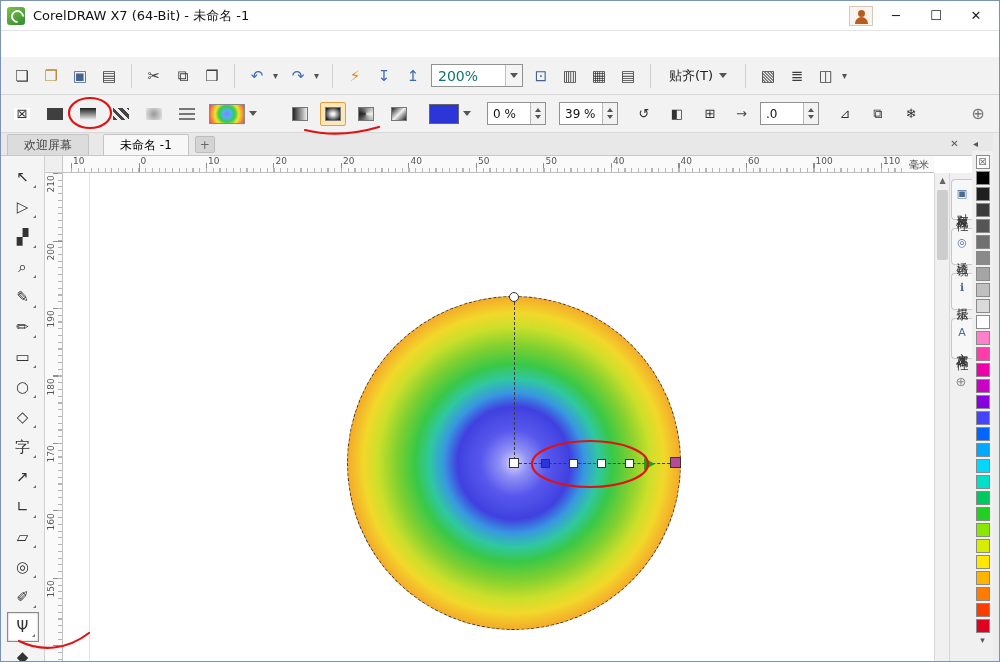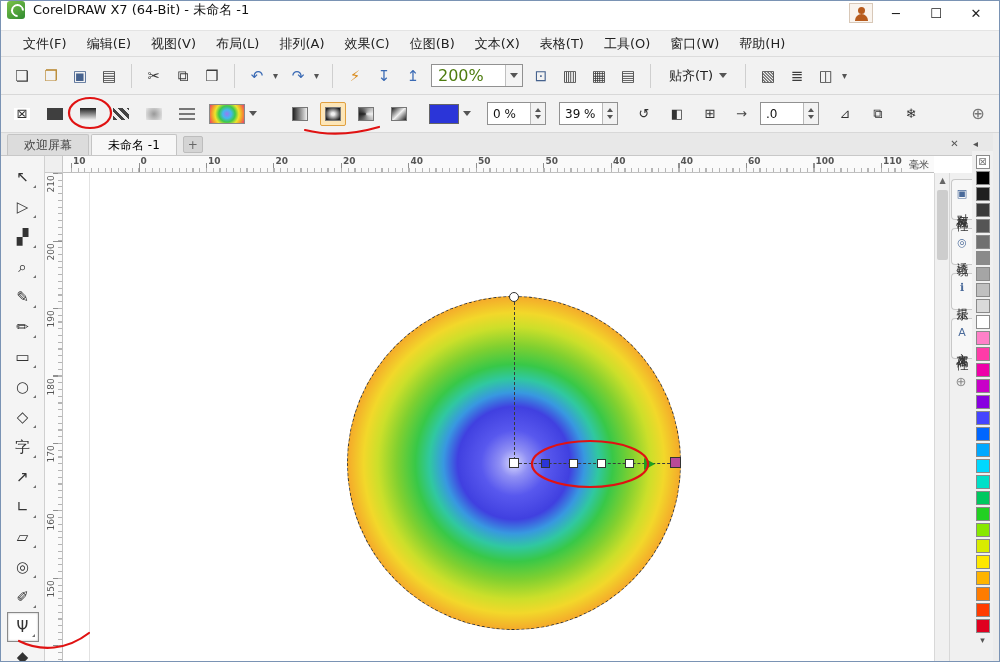--- a/index.html
+++ b/index.html
@@ -1,21 +1,21 @@
 <!DOCTYPE html>
 <html><head>
 <meta charset="utf-8">
 <style>
   * { box-sizing: border-box; margin: 0; padding: 0; }
   body { font-family: "DejaVu Sans", sans-serif; background:#d0d0d0; }
   #window { position:relative; width:1000px; height:662px; background:#fff; border:1px solid #7a93b4; overflow:hidden; font-family:"DejaVu Sans", sans-serif; }
   button { border:none; background:transparent; font:inherit; color:inherit; cursor:default; }
 
   
-  .titlebar { position:absolute; left:0; top:0; width:100%; height:30px; background:#ffffff; border-bottom:1px solid #e4e4e4; display:flex; align-items:flex-start; padding:0 6px; }
+  .titlebar { position:absolute; left:0; top:0; width:100%; height:30px; background:#ffffff; border-bottom:1px solid #e4e4e4; display:flex; align-items:center; padding:0 6px; }
   .logo { width:18px; height:18px; border-radius:3px; background:linear-gradient(145deg,#7cc24a,#2f8a2f); position:relative; margin-right:8px; flex:0 0 auto; }
   .logo::after { content:""; position:absolute; left:4px; top:3px; width:9px; height:9px; border:2px solid #fff; border-radius:50%; border-bottom-color:transparent; transform:rotate(-45deg); }
   .title-text { font-size:13px; color:#111; }
   .title-right { margin-left:auto; display:flex; align-items:center; gap:6px; }
   .user-btn { width:24px; height:20px; border:1px solid #d8c8b8; background:#faf4ee; position:relative; }
   .user-btn::before { content:""; position:absolute; left:8px; top:3px; width:7px; height:7px; border-radius:50%; background:#b85c1e; }
   .user-btn::after { content:""; position:absolute; left:5px; top:10px; width:13px; height:7px; border-radius:7px 7px 0 0; background:#b85c1e; }
   .win-btn { width:34px; height:24px; display:flex; align-items:center; justify-content:center; font-size:13px; color:#222; }
 
   
@@ -24,21 +24,21 @@
 
   
   .toolbar { position:absolute; left:0; width:100%; background:#f2f2f2; border-bottom:1px solid #d8d8d8; display:flex; align-items:center; padding:0 8px; gap:5px; }
   .toolbar1 { top:56px; height:38px; }
   .toolbar2 { top:94px; height:38px; }
   .tb-group { display:flex; align-items:center; gap:3px; }
   .tbi { width:26px; height:26px; display:flex; align-items:center; justify-content:center; font-size:15px; color:#3c3c3c; border-radius:2px; }
   .tbi.narrow { width:13px; margin-left:-4px; font-size:10px; color:#555; }
   .tb-sep { width:1px; height:24px; background:#cfcfcf; margin:0 4px; flex:0 0 auto; }
   .combo { width:92px; height:23px; background:#fff; border:1px solid #919191; display:flex; align-items:center; }
-  .combo-val { flex:1; font-size:16px; padding-left:6px; color:#4d7c0f; }
+  .combo-val { flex:1; font-size:14px; padding-left:6px; color:#0f766e; }
   .combo-arrow { width:17px; height:100%; border-left:1px solid #c0c0c0; display:flex; align-items:center; justify-content:center; background:#f4f4f4; }
   .tri-down { width:0; height:0; border-left:4px solid transparent; border-right:4px solid transparent; border-top:5px solid #555; display:inline-block; }
   .snap-dd { display:flex; align-items:center; gap:6px; height:25px; padding:0 9px; font-size:13px; color:#222; border-radius:2px; }
 
   
   .pb-group { display:flex; align-items:center; gap:7px; }
   .pbi { width:26px; height:24px; position:relative; display:flex; align-items:center; justify-content:center; border:1px solid transparent; border-radius:2px; }
   .pbi .mini { position:absolute; left:4px; right:4px; top:5px; bottom:5px; }
   .pbi .pbi-glyph { position:relative; z-index:1; font-size:13px; color:#333; }
   .pbi.shape .mini { left:4px; right:4px; top:4px; bottom:4px; border:1px solid #777; }
@@ -56,30 +56,30 @@
   .spin-step { width:15px; border-left:1px solid #b8b8b8; background:#f2f2f2; display:flex; flex-direction:column; align-items:center; justify-content:center; gap:3px; }
   .spin-step i { display:block; width:0; height:0; }
   .spin-step .up { border-left:3px solid transparent; border-right:3px solid transparent; border-bottom:4px solid #555; }
   .spin-step .down { border-left:3px solid transparent; border-right:3px solid transparent; border-top:4px solid #555; }
   .more-btn { margin-left:auto; width:26px; height:26px; font-size:16px; color:#777; display:flex; align-items:center; justify-content:center; }
 
   
   .tabbar { position:absolute; left:0; top:132px; width:100%; height:23px; background:#e8e8e8; border-bottom:1px solid #c8c8c8; display:flex; align-items:flex-end; padding-left:6px; }
   .tabs { display:flex; }
   .doc-tab { padding:0 16px; height:21px; line-height:21px; font-size:12px; color:#444; background:#dcdcdc; border:1px solid #c4c4c4; border-bottom:none; margin-right:2px; border-radius:2px 2px 0 0; }
-  .doc-tab.active { background:#f7f7f7; color:#000; }
+  .doc-tab.active { background:#f7f7f7; color:#000;margin-left:12px; }
   .newtab { width:20px; height:17px; margin:0 0 2px 4px; background:#d4d4d4; border:1px solid #bdbdbd; font-size:12px; line-height:14px; color:#666; text-align:center; border-radius:2px; }
 
   
   .corner { position:absolute; left:44px; top:155px; width:18px; height:17px; background:#efefef; border-right:1px solid #c8c8c8; border-bottom:1px solid #c8c8c8; }
   .hruler { position:absolute; left:62px; top:155px; width:871px; height:17px; background:#fafafa; border-bottom:1px solid #c0c0c0; overflow:hidden; }
   .hruler::before { content:""; position:absolute; bottom:0; left:8px; right:0; height:9px; background:repeating-linear-gradient(to right,#8f8f8f 0 1px,transparent 1px 67.5px); }
   .hruler::after { content:""; position:absolute; bottom:0; left:8px; right:0; height:4px; background:repeating-linear-gradient(to right,#b5b5b5 0 1px,transparent 1px 6.75px); }
   .hr-nums { position:absolute; top:0; left:0; right:0; display:flex; padding-left:10px; }
-  .hr-num { flex:0 0 67.5px; font-size:9px; color:#555;font-weight:bold; }
+  .hr-num { flex:0 0 67.5px; font-size:9px; color:#555; }
   .ruler-unit { position:absolute; right:3px; top:2px; font-size:10px; color:#444; background:#fafafa; padding:0 2px; z-index:2; }
   .vruler { position:absolute; left:44px; top:172px; width:18px; height:490px; background:#fafafa; border-right:1px solid #c0c0c0; overflow:hidden; }
   .vruler::before { content:""; position:absolute; right:0; top:0; bottom:0; width:9px; background:repeating-linear-gradient(to bottom,#8f8f8f 0 1px,transparent 1px 67.5px); }
   .vruler::after { content:""; position:absolute; right:0; top:0; bottom:0; width:4px; background:repeating-linear-gradient(to bottom,#b5b5b5 0 1px,transparent 1px 6.75px); }
   .vr-nums { position:absolute; top:2px; left:1px; display:flex; flex-direction:column; }
   .vr-num { height:67.5px; font-size:9px; color:#555; writing-mode:vertical-rl; transform:rotate(180deg); display:flex; justify-content:flex-end; }
 
   
   .toolbox { position:absolute; left:0; top:155px; width:44px; height:507px; background:#f4f4f4; border-right:1px solid #d0d0d0; padding-top:6px; overflow:hidden; }
   .tool { width:32px; height:30px; margin:0 auto; position:relative; display:flex; align-items:center; justify-content:center; font-size:15px; color:#333; }
@@ -129,46 +129,20 @@
     <div class="logo"></div>
     <span class="title-text">CorelDRAW X7 (64-Bit) - 未命名 -1</span>
     <div class="title-right">
       <button class="user-btn"></button>
       <button class="win-btn">─</button>
       <button class="win-btn">☐</button>
       <button class="win-btn">✕</button>
     </div>
   </div>
 
-  <div class="menubar">
-
-      <div class="menu-item">文件(F)</div>
-
-      <div class="menu-item">编辑(E)</div>
-
-      <div class="menu-item">视图(V)</div>
-
-      <div class="menu-item">布局(L)</div>
-
-      <div class="menu-item">排列(A)</div>
-
-      <div class="menu-item">效果(C)</div>
-
-      <div class="menu-item">位图(B)</div>
-
-      <div class="menu-item">文本(X)</div>
-
-      <div class="menu-item">表格(T)</div>
-
-      <div class="menu-item">工具(O)</div>
-
-      <div class="menu-item">窗口(W)</div>
-
-      <div class="menu-item">帮助(H)</div>
-    </div>
 
   <div class="toolbar toolbar1">
     <div class="tb-group">
 
     <button class="tbi">❏</button>
         <button class="tbi" style="color: rgb(184, 134, 46);">❐</button>
         <button class="tbi" style="color: rgb(70, 98, 142);">▣</button>
         <button class="tbi">▤</button>
       </div>
     <span class="tb-sep"></span>

